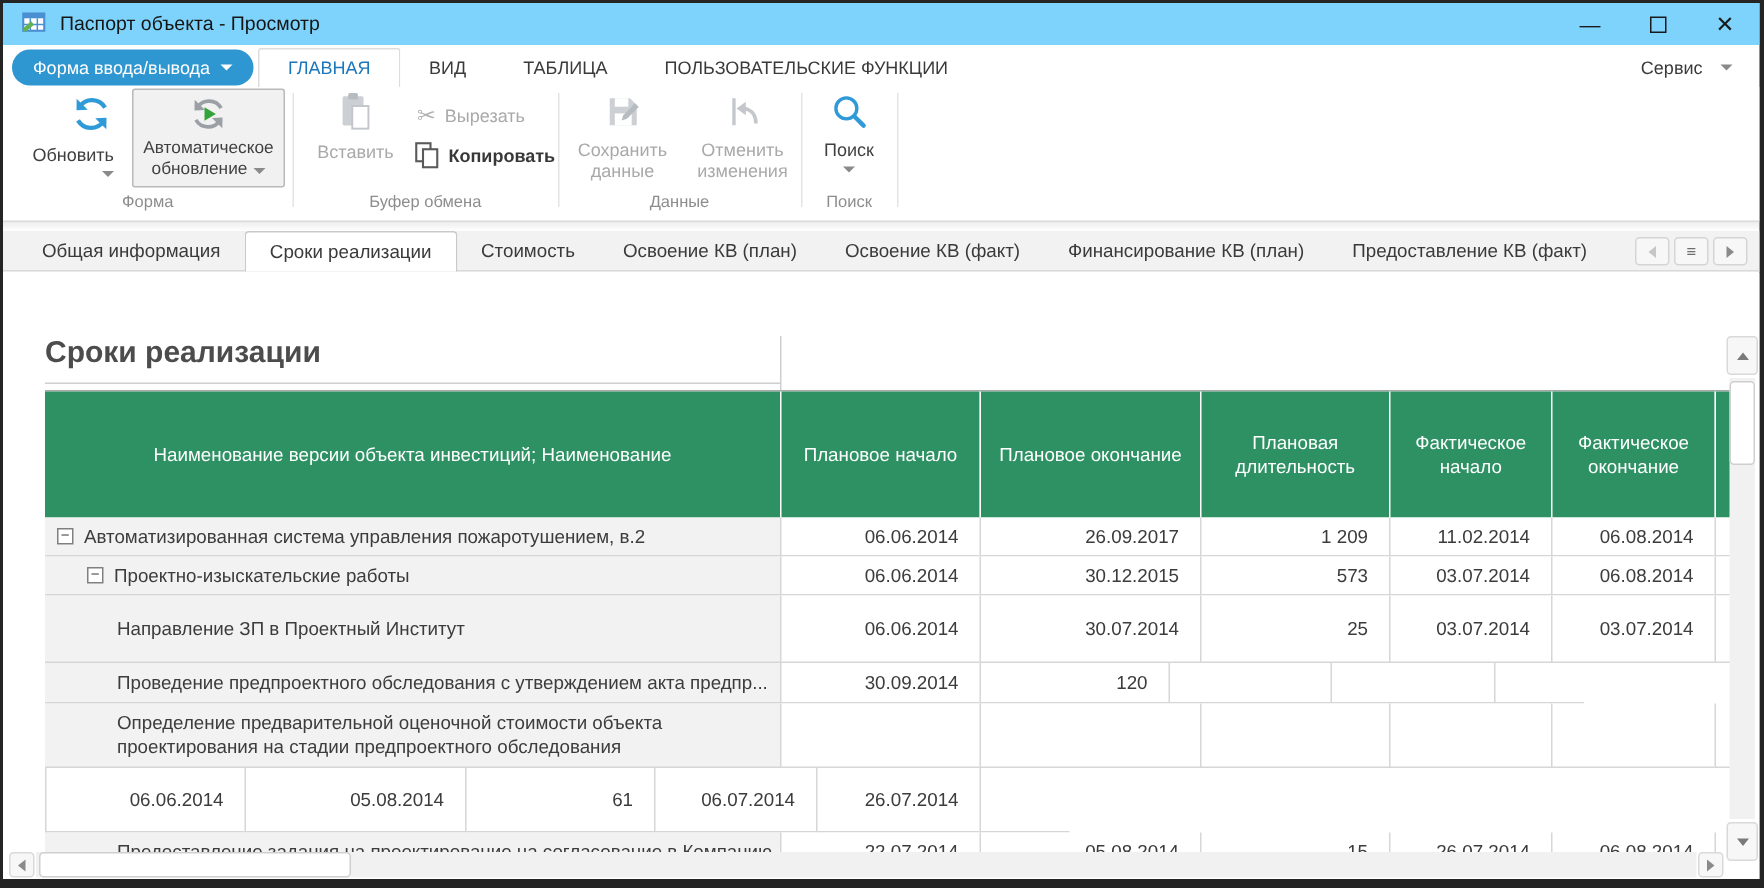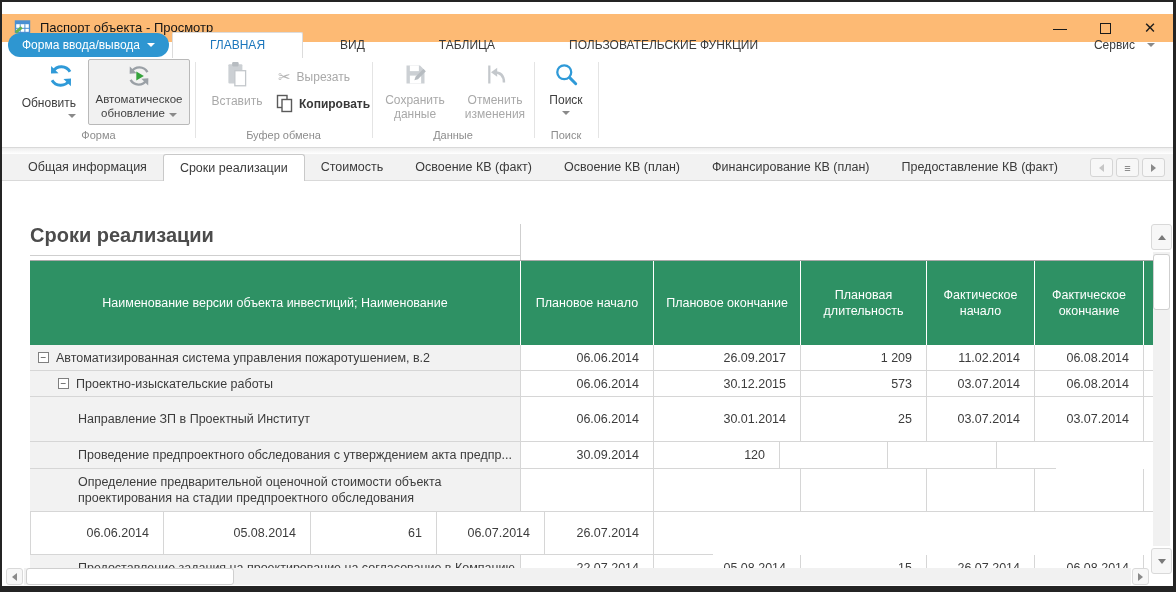--- a/index.html
+++ b/index.html
@@ -2,39 +2,39 @@
 <html><head>
 <meta charset="utf-8">
 <style>
   * { box-sizing: border-box; margin: 0; padding: 0; }
   html,body { width:1176px; height:592px; overflow:hidden; background:#fff;
               font-family:"Liberation Sans", sans-serif; }
   .window { position:relative; width:1176px; height:592px; background:#fff;
             border:2px solid #242424; border-right-width:3px; border-bottom-width:6px; overflow:hidden; }
 
   
-  .titlebar { position:absolute; left:0; top:12px; right:0; height:28px; background:#fdba74; }
+  .titlebar { position:absolute; left:0; top:0; right:0; height:28px; background:#7dd3fc; }
   .app-icon { position:absolute; left:12px; top:5px; width:17px; height:17px; }
   .title-text { position:absolute; left:38px; top:6px; font-size:13px; color:#151515; }
   .win-btn { position:absolute; top:1px; width:34px; height:26px; display:flex; align-items:center; justify-content:center;
              font-size:14px; color:#1a1a1a; cursor:default; }
   .win-btn.min { left:1041px; }
   .win-btn.max { left:1086px; }
   .win-btn.close { left:1131px; font-size:15px; font-weight:300; }
   .max-box { width:11px; height:11px; border:1.5px solid #1a1a1a; display:inline-block; }
 
   
   .app-menu-btn { position:absolute; left:6px; top:31px; width:161px; height:24px; border-radius:12px;
                   background:#2e96d1; color:#fff; font-size:12px; display:flex; align-items:center;
                   justify-content:center; gap:7px; cursor:pointer; }
   .caret { width:0; height:0; border-left:4px solid transparent; border-right:4px solid transparent;
            border-top:4px solid #8a8a8a; display:inline-block; }
   .caret-white { border-top-color:#fff; }
   .ribbon-tab-strip { position:absolute; left:170px; top:30px; height:26px; display:flex; }
-  .ribbon-tab { padding:0 37px; line-height:26px; font-size:12px; color:#3a3a3a; cursor:pointer; }
+  .ribbon-tab { padding:0 19px; line-height:26px; font-size:12px; color:#3a3a3a; cursor:pointer; }
   .ribbon-tab.active { background:#fff; border:1px solid #dcdcdc; border-bottom:none;
                        border-radius:2px 2px 0 0; color:#1b76bc; line-height:24px; }
   .service-menu { position:absolute; right:38px; top:36px; font-size:12px; color:#3a3a3a; cursor:pointer; }
   .service-caret { position:absolute; right:18px; top:41px; }
 
   
   .ribbon { position:absolute; left:0; top:56px; width:100%; height:89px; background:#fff; }
   .big { position:absolute; display:flex; flex-direction:column; align-items:center; text-align:center; cursor:pointer; }
   .big .lbl { font-size:12px; color:#3f3f3f; line-height:14px; margin-top:5px; }
   .big .lbl.dis { color:#a9a9a9; }
@@ -240,22 +240,22 @@
     <div class="grp" style="left:370px;width:162px">Данные</div>
     <div class="grp" style="left:532px;width:64px">Поиск</div>
   </div>
   <div class="ribbon-shadow"></div>
 
   <div class="page-tabs-row">
     <div class="page-tab-strip">
         <div class="page-tab">Общая информация</div>
         <div class="page-tab active">Сроки реализации</div>
         <div class="page-tab">Стоимость</div>
+        <div class="page-tab">Освоение КВ (план)</div>
         <div class="page-tab">Освоение КВ (факт)</div>
-        <div class="page-tab">Освоение КВ (план)</div>
         <div class="page-tab">Финансирование КВ (план)</div>
         <div class="page-tab">Предоставление КВ (факт)</div>
         <div class="page-tab">Ввод ОС</div>
       </div>
     <div class="tab-nav">
       <div class="nbtn disabled">
           <span class="tri-left pale"></span>
         </div>
       <div class="nbtn">≡</div>
       <div class="nbtn">
@@ -302,21 +302,21 @@
             <div class="td" style="width: 126px;">573</div>
             <div class="td" style="width: 108px;">03.07.2014</div>
             <div class="td" style="width: 109px;">06.08.2014</div>
             <div class="td" style="width: 60px;"></div>
           </div>
           <div class="tr" style="height: 45px;">
             <div class="td-name" style="padding-left: 48px;">
               <span>Направление ЗП в Проектный Институт</span>
             </div>
             <div class="td" style="width: 133px;">06.06.2014</div>
-            <div class="td" style="width: 147px;">30.01.2014</div>
+            <div class="td" style="width: 147px;">30.07.2014</div>
             <div class="td" style="width: 126px;">25</div>
             <div class="td" style="width: 108px;">03.07.2014</div>
             <div class="td" style="width: 109px;">03.07.2014</div>
             <div class="td" style="width: 60px;"></div>
           </div>
           <div class="tr" style="height: 27px;">
             <div class="td-name" style="padding-left: 48px;">
               <span>Проведение предпроектного обследования с утверждением акта  предпр...</span>
             </div>
             <div class="td" style="width: 133px;">30.09.2014</div>

